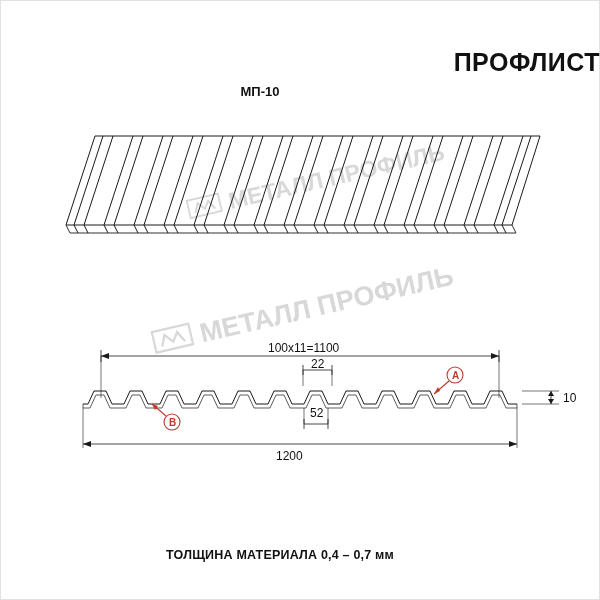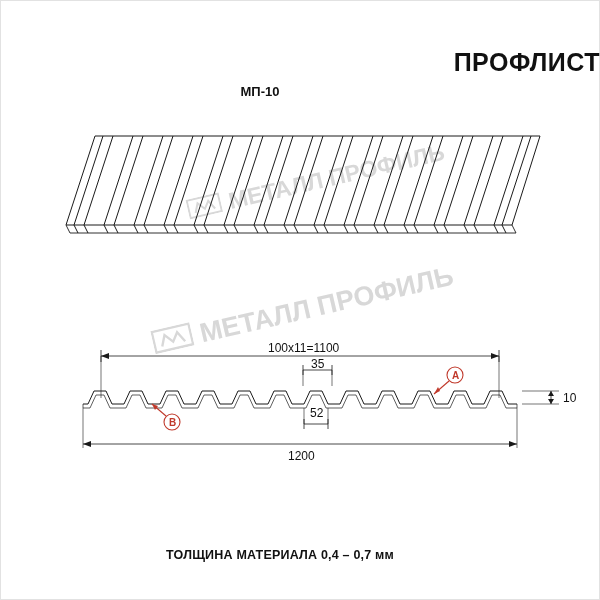--- a/index.html
+++ b/index.html
@@ -289,22 +289,22 @@
         <path d="M434,394 L440,391 L438,387 Z" fill="#c0392b" stroke="none"></path>
 
         <circle cx="172" cy="422" r="8" stroke="#c0392b" stroke-width="1.1" fill="#ffffff"></circle>
         <path d="M166,416 L152,404" stroke="#c0392b" stroke-width="1.1"></path>
         <path d="M152,404 L158,406 L155,410 Z" fill="#c0392b" stroke="none"></path>
       </g>
     </g>
   </svg>
 
   <div class="dim-label" style="left:268px; top:341px;">100х11=1100</div>
-  <div class="dim-label" style="left:311px; top:357px;">35</div>
+  <div class="dim-label" style="left:311px; top:357px;">22</div>
   <div class="dim-label" style="left:310px; top:406px;">52</div>
-  <div class="dim-label" style="left:288px; top:449px;text-align:right;">1200</div>
+  <div class="dim-label" style="left:276px; top:449px;text-align:right;">1200</div>
   <div class="dim-label" style="left:563px; top:391px;">10</div>
 
   <div class="callout-letter" style="left:452px; top:370px;">A</div>
   <div class="callout-letter" style="left:169px; top:417px;">B</div>
 
   <div class="footer-note">ТОЛЩИНА МАТЕРИАЛА 0,4 – 0,7 мм</div>
 </div>
 
 </body></html>

